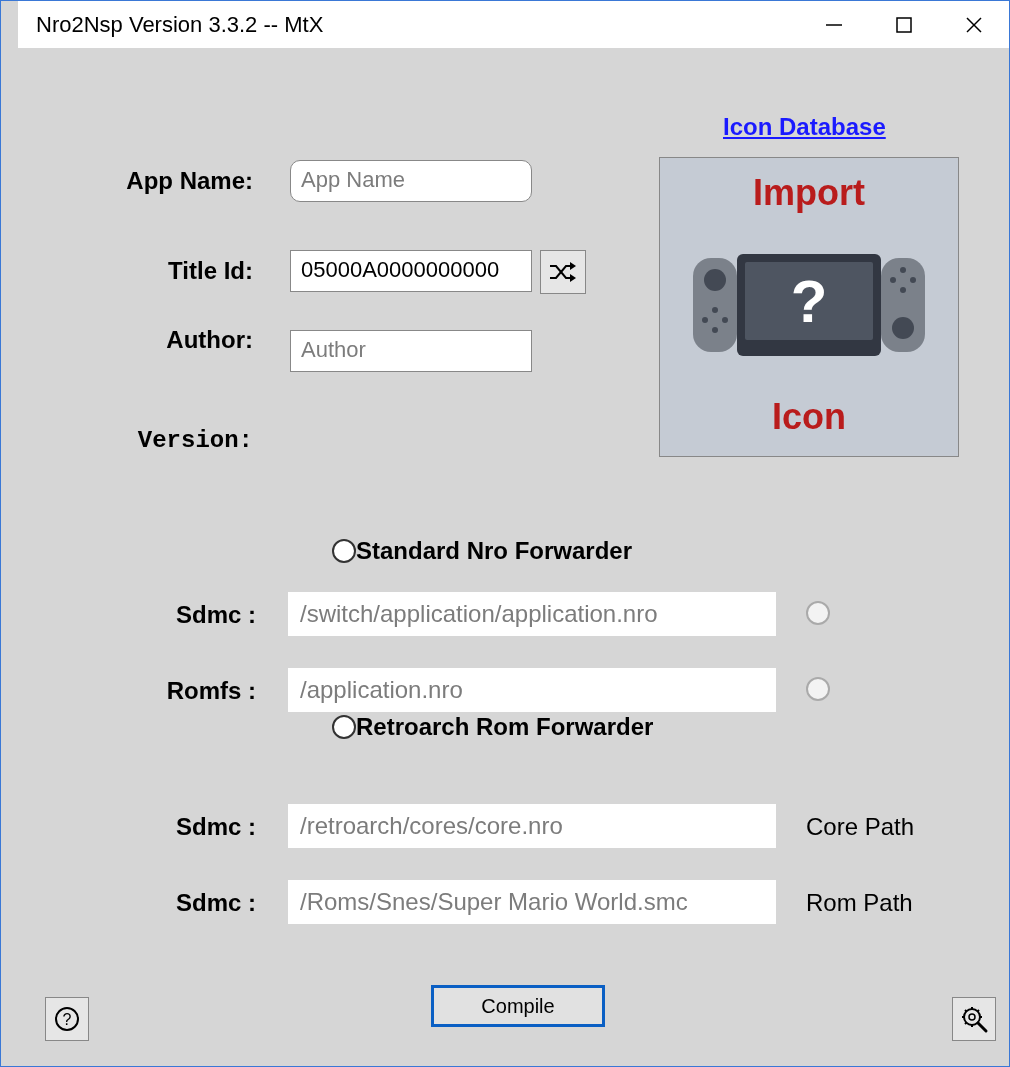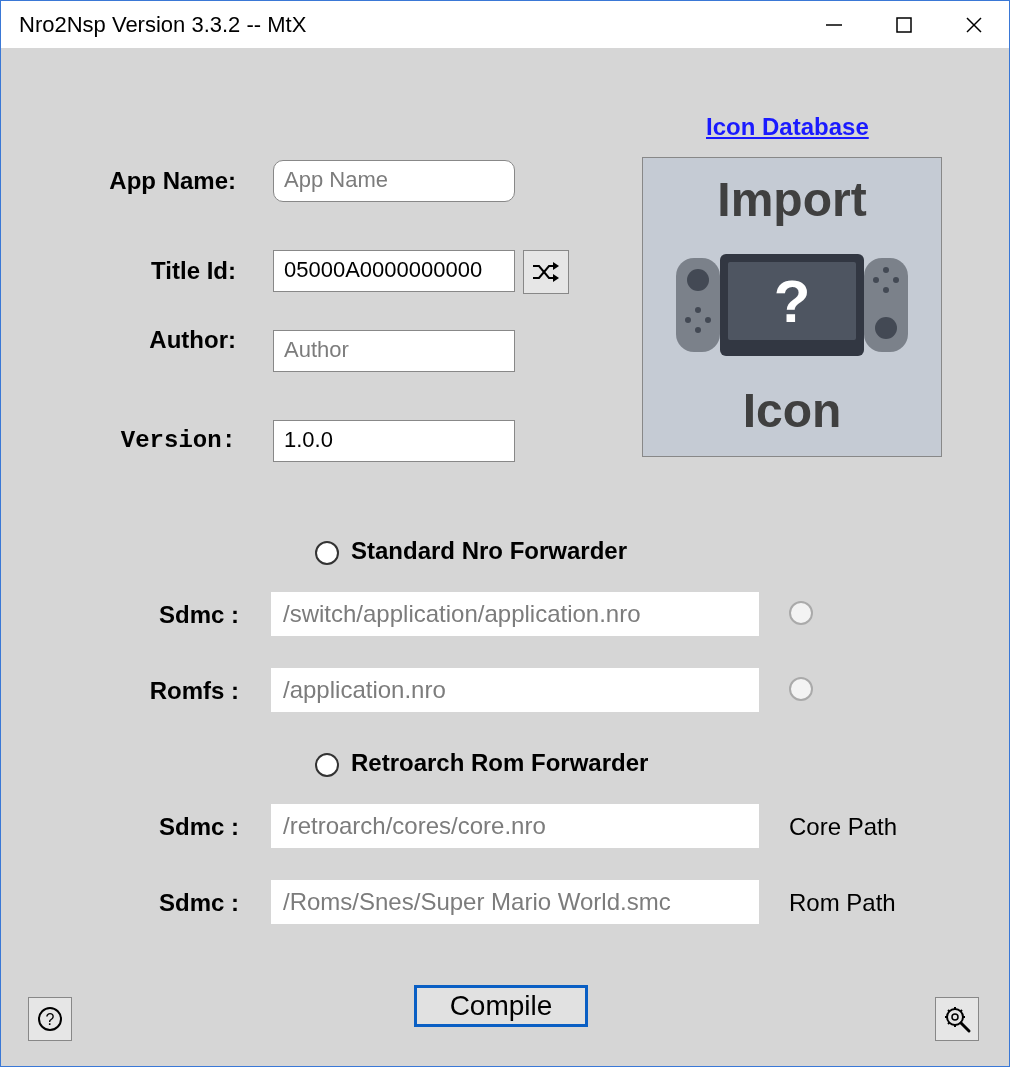--- a/index.html
+++ b/index.html
@@ -11,20 +11,21 @@
     height: 1067px;
     overflow: hidden;
   }
   .window {
     width: 1010px;
     height: 1067px;
     border: 1px solid #3a78d6;
     display: flex;
     flex-direction: column;
     background: #d6d6d6;
+    padding-left: 17px;
   }
   .titlebar {
     height: 48px;
     background: #fff;
     display: flex;
     align-items: center;
     padding-left: 18px;
     border-bottom: 1px solid #d6d6d6;
   }
   .titlebar-title {
@@ -83,29 +84,29 @@
     position: absolute;
     width: 300px; height: 300px;
     background: #c5cbd4;
     border: 1px solid #888;
     display:flex; flex-direction:column;
     align-items:center; justify-content:space-between;
     padding: 14px 0 18px 0;
   }
   .icon-box .big {
     font-family: "Arial Black", Arial, sans-serif;
-    font-size: 48px;
+    font-size: 36px;
     font-weight: 900;
-    color: #404040;
+    color: #b91c1c;
   }
   .radio-row {
     position: absolute;
     display: flex;
-    align-items: flex-end;
-    gap: 12px;
+    align-items: center;
+    gap: 0;
   }
   .radio {
     width: 24px; height: 24px;
     border: 2px solid #333;
     border-radius: 50%;
     background: #fff;
   }
   .radio-lbl {
     font-size: 24px;
     font-weight: 700;
@@ -128,21 +129,21 @@
   .side-lbl {
     position:absolute;
     font-size:24px;
     font-weight:400;
   }
   .compile-btn {
     position:absolute;
     width:174px; height:42px;
     border: 3px solid #0a5fc4;
     background: #e1e1e1;
-    font-size: 28px;
+    font-size: 20px;
     display:flex; align-items:center; justify-content:center;
   }
   .corner-btn {
     position:absolute;
     width:44px; height:44px;
     background:#e6e6e6;
     border:1px solid #888;
     display:flex; align-items:center; justify-content:center;
   }
 </style>
@@ -183,21 +184,20 @@
     <div class="txt" style="left:272px; top:201px; width:242px; height:42px;">05000A0000000000</div>
     <div class="shuffle-btn" style="left:522px; top:201px;">
       <svg width="30" height="28" viewBox="0 0 30 28">
         <path d="M2 8 L8 8 L18 20 L24 20" stroke="#000" stroke-width="2" fill="none"></path>
         <path d="M2 20 L8 20 L18 8 L24 8" stroke="#000" stroke-width="2" fill="none"></path>
         <path d="M22 4 L28 8 L22 12 Z" fill="#000"></path>
         <path d="M22 16 L28 20 L22 24 Z" fill="#000"></path>
       </svg>
     </div>
     <div class="txt placeholder" style="left:272px; top:281px; width:242px; height:42px;">Author</div>
-    <div class="txt" style="left:272px; top:371px; width:242px; height:42px;">1.0.0</div>
 
     <div class="icon-link" style="left:705px; top:64px;">Icon Database</div>
     <div class="icon-box" style="left:641px; top:108px;">
       <div class="big">Import</div>
       <svg width="248" height="110" viewBox="0 0 248 110">
         <rect x="8" y="8" width="44" height="94" rx="18" fill="#7b818a"></rect>
         <rect x="196" y="8" width="44" height="94" rx="18" fill="#7b818a"></rect>
         <circle cx="30" cy="30" r="11" fill="#434954"></circle>
         <circle cx="218" cy="78" r="11" fill="#434954"></circle>
         <circle cx="20" cy="70" r="3" fill="#434954"></circle>
@@ -221,21 +221,21 @@
     </div>
 
     <div class="lbl" style="left:118px; top:552px; width:120px;">Sdmc :</div>
     <div class="path-input" style="left:270px; top:543px; width:488px; height:44px;">/switch/application/application.nro</div>
     <div class="side-radio" style="left:788px; top:552px;"></div>
 
     <div class="lbl" style="left:118px; top:628px; width:120px;">Romfs :</div>
     <div class="path-input" style="left:270px; top:619px; width:488px; height:44px;">/application.nro</div>
     <div class="side-radio" style="left:788px; top:628px;"></div>
 
-    <div class="radio-row" style="left:314px; top:700px;">
+    <div class="radio-row" style="left:314px; top:664px;">
       <div class="radio"></div>
       <div class="radio-lbl">Retroarch Rom Forwarder</div>
     </div>
 
     <div class="lbl" style="left:118px; top:764px; width:120px;">Sdmc :</div>
     <div class="path-input" style="left:270px; top:755px; width:488px; height:44px;">/retroarch/cores/core.nro</div>
     <div class="side-lbl" style="left:788px; top:764px;">Core Path</div>
 
     <div class="lbl" style="left:118px; top:840px; width:120px;">Sdmc :</div>
     <div class="path-input" style="left:270px; top:831px; width:488px; height:44px;">/Roms/Snes/Super Mario World.smc</div>

